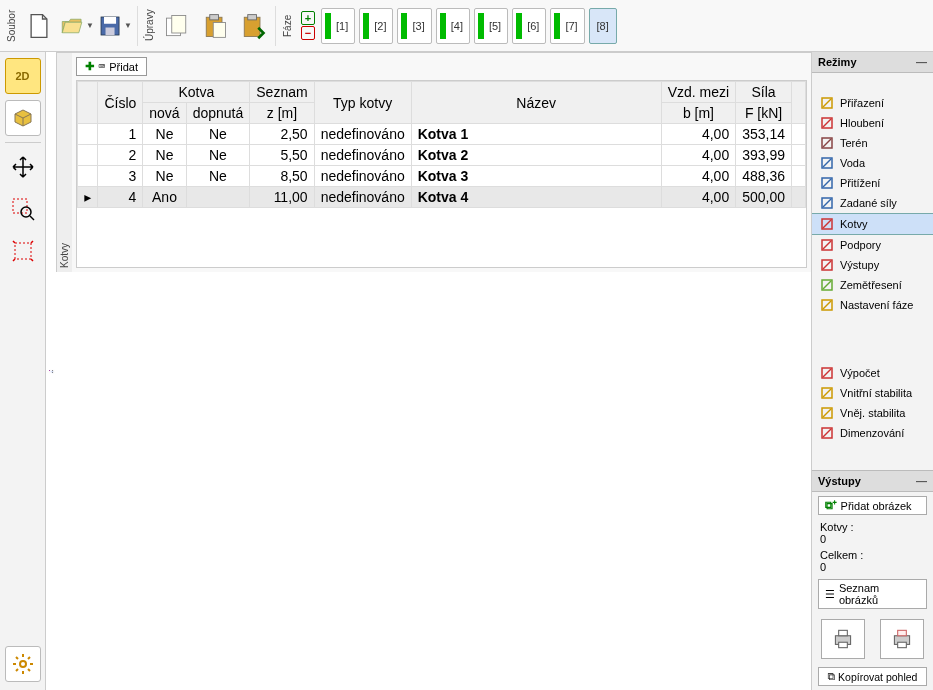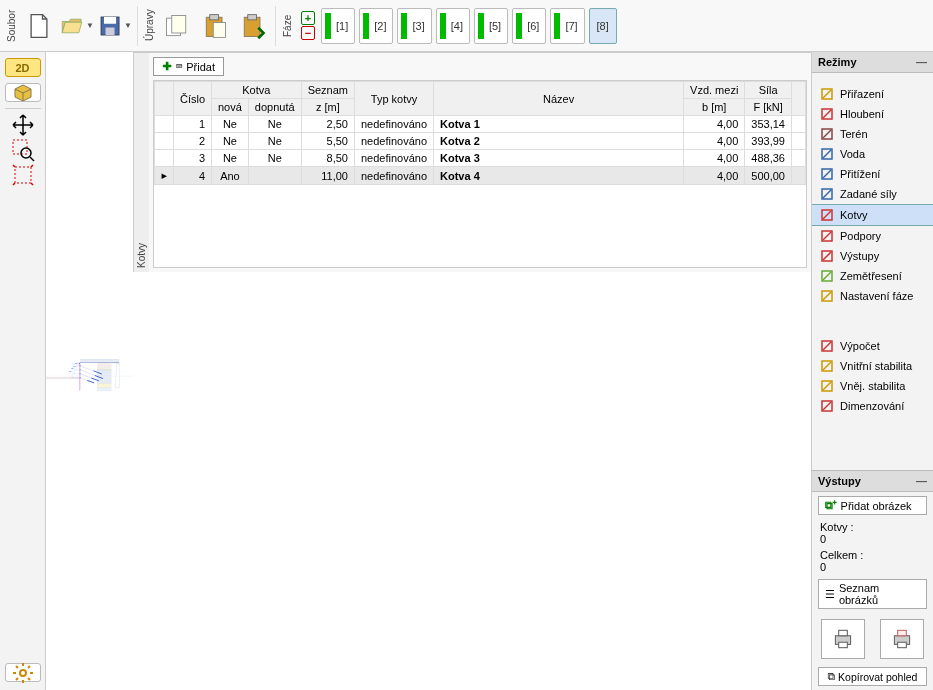--- a/index.html
+++ b/index.html
@@ -13,48 +13,48 @@
   .phase-pm div { width: 14px; height: 14px; border: 1px solid #888; border-radius: 2px; display:flex; align-items:center; justify-content:center; font-weight:bold; cursor:pointer; }
   .phase-pm .plus { color: green; border-color: green; }
   .phase-pm .minus { color: #c00; border-color: #c00; }
   .phase-tab { min-width: 28px; height: 36px; border: 1px solid #bbb; margin-left: 4px; display: flex; align-items: center; justify-content: center; padding: 0 6px; cursor: pointer; background: #fff; border-radius: 2px; font-size: 11px; color: #333; position: relative; }
   .phase-tab.green::before { content: ""; position: absolute; left: 3px; top: 4px; bottom: 4px; width: 6px; background: #0b0; }
   .phase-tab.green { padding-left: 14px; }
   .phase-tab.active { background: #d8e6f8; border-color: #7aa; }
 
   .main-area { display: flex; height: 638px; }
   .left-toolbar { width: 46px; border-right: 1px solid #ccc; background: #f3f3f3; display: flex; flex-direction: column; align-items: center; padding-top: 6px; gap: 6px; position: relative; }
-  .lt-btn { width: 36px; height: 19px; border: 1px solid #bbb; display: flex; align-items: center; justify-content: center; cursor: pointer; border-radius: 3px; background: #fff; }
+  .lt-btn { width: 36px; height: 36px; border: 1px solid #bbb; display: flex; align-items: center; justify-content: center; cursor: pointer; border-radius: 3px; background: #fff; }
   .lt-btn.active { background: #ffe680; border-color: #cc9900; }
   .lt-btn svg { width: 24px; height: 24px; }
   .lt-btn.gear { position: absolute; bottom: 8px; }
 
   .center-col { flex: 1; display: flex; flex-direction: row; }
   .canvas { flex: 1; background: #fff; position: relative; overflow: hidden; }
   .canvas svg { width: 100%; height: 100%; }
 
   .bottom-panel { height: 220px; border-top: 1px solid #ccc; display: flex; }
   .bp-vlabel { writing-mode: vertical-rl; transform: rotate(180deg); font-size: 10px; color: #444; padding: 4px 2px; background: #eee; border-right:1px solid #ccc; }
   .bp-content { flex: 1; display: flex; flex-direction: column; background: #f8f8f8; }
   .bp-actions { padding: 4px; display:flex; gap:4px; }
   .btn-add { border: 1px solid #999; padding: 2px 8px; background: #fff; cursor: pointer; display:flex; align-items:center; gap:4px; font-size:11px; }
   .btn-add .plus-ico { color: green; font-weight: bold; }
   .table-wrap { flex: 1; overflow: auto; background: #fff; margin: 0 4px 4px 4px; border: 1px solid #ccc; position: relative; }
-  table { border-collapse: collapse; width: 100%; font-size: 11px; }
+  table { border-collapse: collapse; width: 100%; font-size: 14px; }
   th, td { border: 1px solid #ddd; padding: 2px 6px; text-align: center; }
   th { background: #f0f0f0; font-weight: normal; }
   td.left { text-align: left; font-weight: bold; }
   td.right { text-align: right; }
   tr.selected td { background: #e8e8e8; }
   .row-marker { width: 14px; }
 
   .right-sidebar { width: 122px; border-left: 1px solid #ccc; background: #f3f3f3; display: flex; flex-direction: column; font-size: 11px; }
   .rs-header { background: #ddd; font-weight: bold; padding: 4px 6px; border-bottom: 1px solid #bbb; display:flex; justify-content:space-between; align-items:center; }
   .rs-header .collapse { cursor: pointer; color: #555; font-weight: bold; }
-  .rs-list { padding: 11px 0; }
+  .rs-list { padding: 20px 0; }
   .rs-item { display: flex; align-items: center; gap: 6px; padding: 3px 8px; cursor: pointer; }
   .rs-item.active { background: #cde0f8; border: 1px solid #7aa; border-left:none; border-right:none; }
   .rs-item .ico { width: 14px; height: 14px; flex-shrink:0; }
   .rs-spacer { height: 8px; }
   .rs-outputs { border-top: 1px solid #bbb; padding-bottom: 0; }
   .rs-btn { display:flex; align-items:center; gap:4px; margin: 4px 6px; padding: 2px 6px; border:1px solid #aaa; background:#fff; cursor:pointer; font-size:11px; }
   .rs-row { display:flex; justify-content:space-between; padding: 2px 8px; flex-direction: column; }
   .rs-print { display:flex; justify-content:space-around; padding: 6px 4px; gap:4px; }
   .rs-print .pbtn { width:44px; height:40px; border:1px solid #aaa; background:#fff; display:flex; align-items:center; justify-content:center; cursor:pointer; }
   .rs-copy { margin:2px 6px 4px; padding:2px 4px; border:1px solid #aaa; background:#fff; cursor:pointer; text-align:center; font-size:10.5px; display:flex; align-items:center; gap:3px; justify-content:center;}

